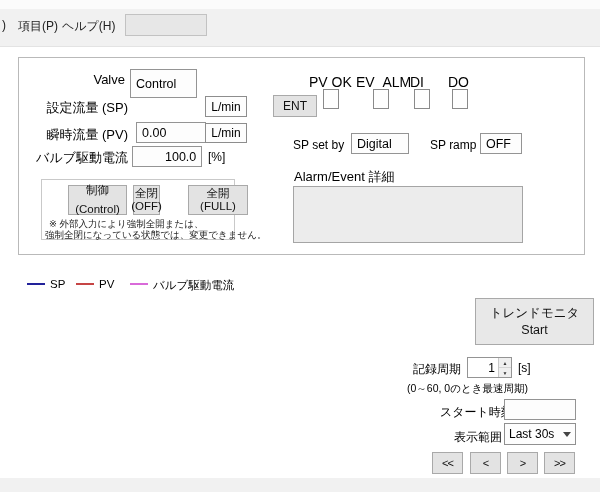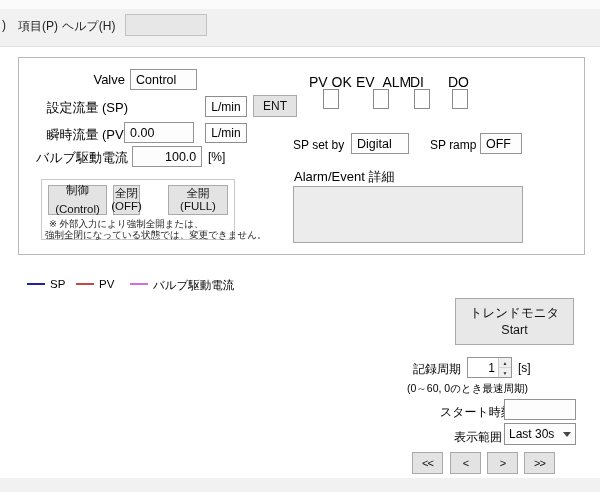--- a/index.html
+++ b/index.html
@@ -22,21 +22,21 @@
   .field{
     border:1px solid #949494;background:#fdfdfd;font-size:12.5px;
     display:flex;align-items:center;padding:0 5px;white-space:nowrap;overflow:hidden;
   }
   .unitbox{
     border:1px solid #8d8d8d;background:#fdfdfd;font-size:12px;
     display:flex;align-items:center;justify-content:center;
   }
   .btn{
     border:1px solid #a9a9a9;background:#e3e3e3;font-size:12px;color:#111;
-    display:flex;align-items:center;justify-content:center;cursor:default;white-space:nowrap;
+    display:flex;align-items:center;justify-content:center;cursor:default;white-space:nowrap;margin-left:20px;
   }
   .btn2{flex-direction:column;line-height:13px;font-size:11.5px;}
   .spinput{
     border:1px solid #2b6cb5;background:#fff;font-size:12.5px;
     display:flex;align-items:center;padding:0 3px;
   }
   .sel{color:#fff;padding:1px 2px;}
   .ibeam{width:7px;height:13px;}
   .ibeam::before{content:"";position:absolute;left:3px;top:1px;bottom:1px;width:1px;background:#1a1a1a;}
   .ibeam::after{content:"";position:absolute;left:1px;right:1px;top:0;height:1px;background:#1a1a1a;box-shadow:0 12px 0 #1a1a1a;}
@@ -65,37 +65,37 @@
   <div class="abs topwhite"></div>
   <div class="abs menubar"></div>
   <div class="abs menu-item" style="left:-2px;top:16px;">)</div>
   <div class="abs menu-item" style="left:14px;top:16px;">項目(P)</div>
   <div class="abs menu-item" style="left:58px;top:16px;">ヘルプ(H)</div>
   <div class="abs graybox" style="left:125px;top:14px;width:82px;height:22px;"></div>
 
   <div class="abs panel"></div>
 
   <div class="abs label rlabel" style="left:30px;top:72px;width:95px;">Valve</div>
-  <div class="abs field" style="left:130px;top:69px;width:67px;height:21px;">Control</div>
+  <div class="abs field" style="left:130px;top:69px;width:67px;height:29px;">Control</div>
 
   <div class="abs indlabel" style="left:309px;top:74px;width:46px;">PV OK</div>
   <div class="abs indlabel" style="left:356px;top:74px;width:50px;">EV_ALM</div>
   <div class="abs indlabel" style="left:410px;top:74px;width:24px;">DI</div>
   <div class="abs indlabel" style="left:448px;top:74px;width:24px;">DO</div>
   <div class="abs indbox" style="left:323px;top:89px;"></div>
   <div class="abs indbox" style="left:373px;top:89px;"></div>
   <div class="abs indbox" style="left:414px;top:89px;"></div>
   <div class="abs indbox" style="left:452px;top:89px;"></div>
 
   <div class="abs label rlabel" style="left:30px;top:99px;width:98px;">設定流量 (SP)</div>
   <div class="abs unitbox" style="left:205px;top:96px;width:42px;height:21px;">L/min</div>
   <div class="abs btn" style="left:253px;top:95px;width:44px;height:22px;">ENT</div>
 
   <div class="abs label rlabel" style="left:30px;top:126px;width:98px;">瞬時流量 (PV)</div>
-  <div class="abs field" style="left:124px;top:122px;width:70px;height:21px;">0.00</div>
+  <div class="abs field" style="left:136px;top:122px;width:70px;height:21px;">0.00</div>
   <div class="abs unitbox" style="left:205px;top:123px;width:42px;height:20px;">L/min</div>
 
   <div class="abs slabel" style="left:293px;top:138px;">SP set by</div>
   <div class="abs field" style="left:351px;top:133px;width:58px;height:21px;">Digital</div>
   <div class="abs slabel" style="left:430px;top:138px;">SP ramp</div>
   <div class="abs field" style="left:480px;top:133px;width:42px;height:21px;">OFF</div>
 
   <div class="abs label rlabel" style="left:30px;top:149px;width:98px;">バルブ駆動電流</div>
   <div class="abs field" style="left:132px;top:146px;width:70px;height:21px;padding-left:32px;">100.0</div>
   <div class="abs slabel" style="left:208px;top:150px;">[%]</div>

